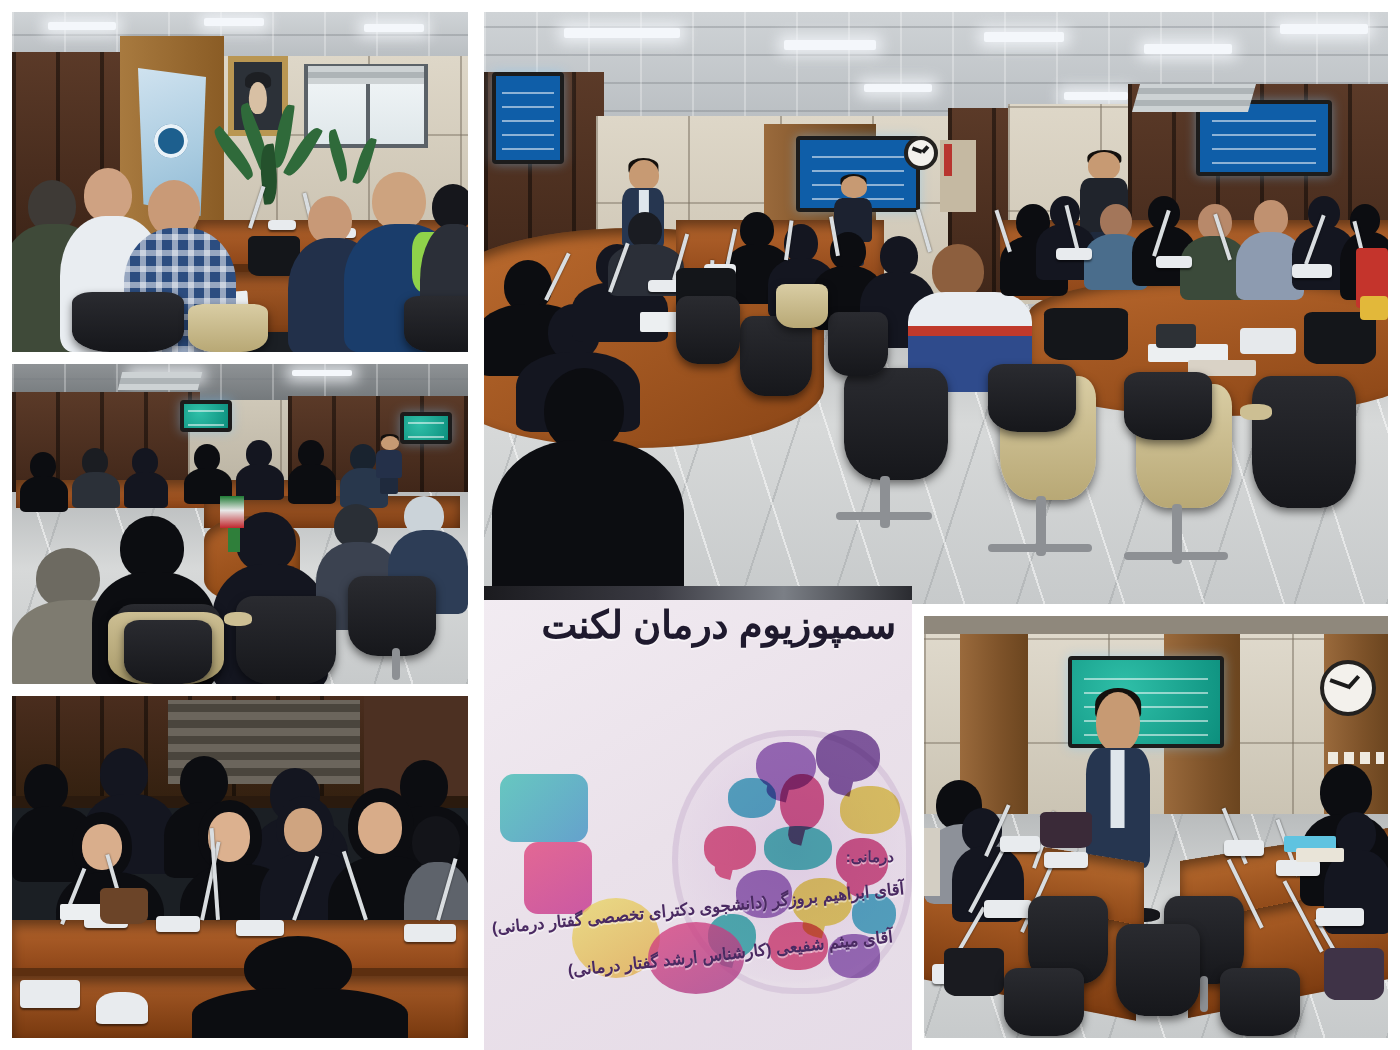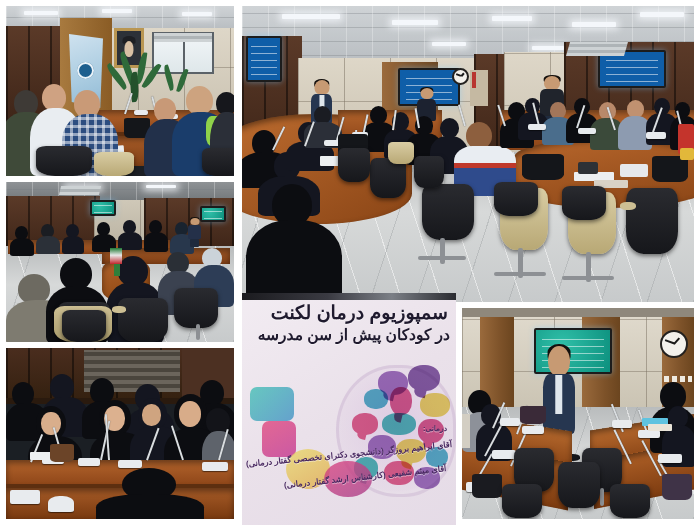--- a/index.html
+++ b/index.html
@@ -682,21 +682,20 @@
         <div class="body chador" style="left:0; top:26px; width:108px; height:30px;"></div>
       </div>
     </div>
   </div>
 
   <div class="tile" id="poster-tile" style="left:242px; top:293px; width:214px; height:269px;">
     <div class="poster-bg"></div>
     <div class="poster-topstrip"></div>
 
     <div class="poster-title" id="poster-title-1">سمپوزیوم درمان لکنت</div>
-    <div class="poster-title" id="poster-title-2">در کودکان پیش از سن مدرسه</div>
 
     <div class="poster-graphic">
       <div class="halo"></div>
       <div class="bub tail" style="left:44px; top:10px; width:30px; height:24px; background:#8f57b5;"></div>
       <div class="bub tail" style="left:74px; top:4px; width:32px; height:26px; background:#6f3f96;"></div>
       <div class="bub" style="left:30px; top:28px; width:24px; height:20px; background:#36a9c4;"></div>
       <div class="bub tail" style="left:56px; top:26px; width:22px; height:28px; background:#d23c7a;"></div>
       <div class="bub" style="left:86px; top:32px; width:30px; height:24px; background:#e8d24a;"></div>
       <div class="bub tail" style="left:18px; top:52px; width:26px; height:22px; background:#e0457b;"></div>
       <div class="bub" style="left:48px; top:52px; width:34px; height:22px; background:#2fb3b0;"></div>

